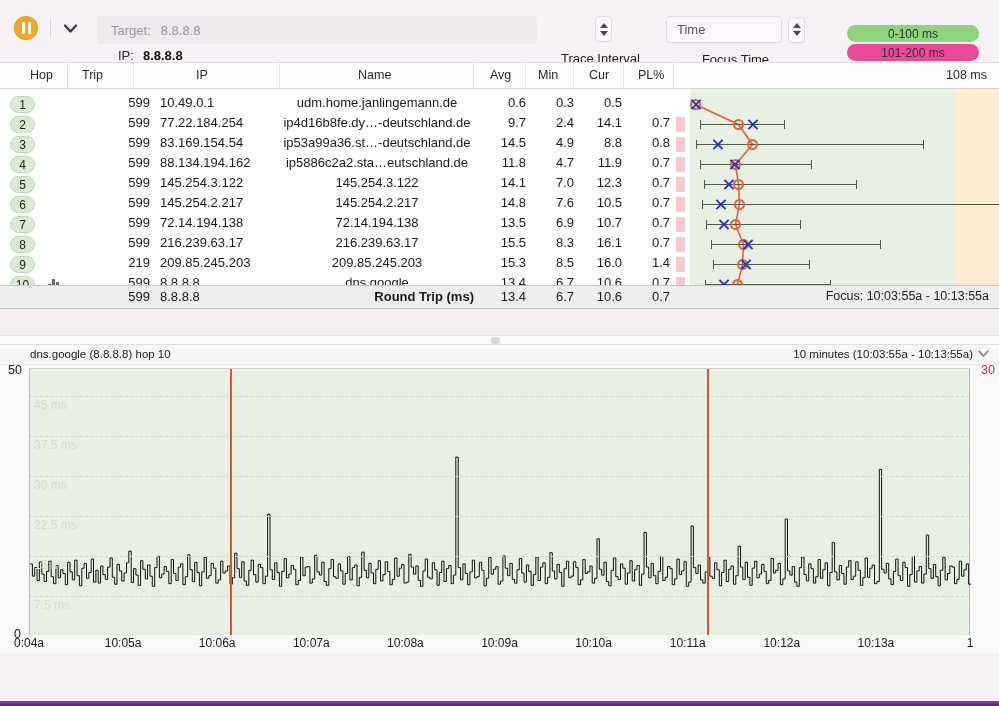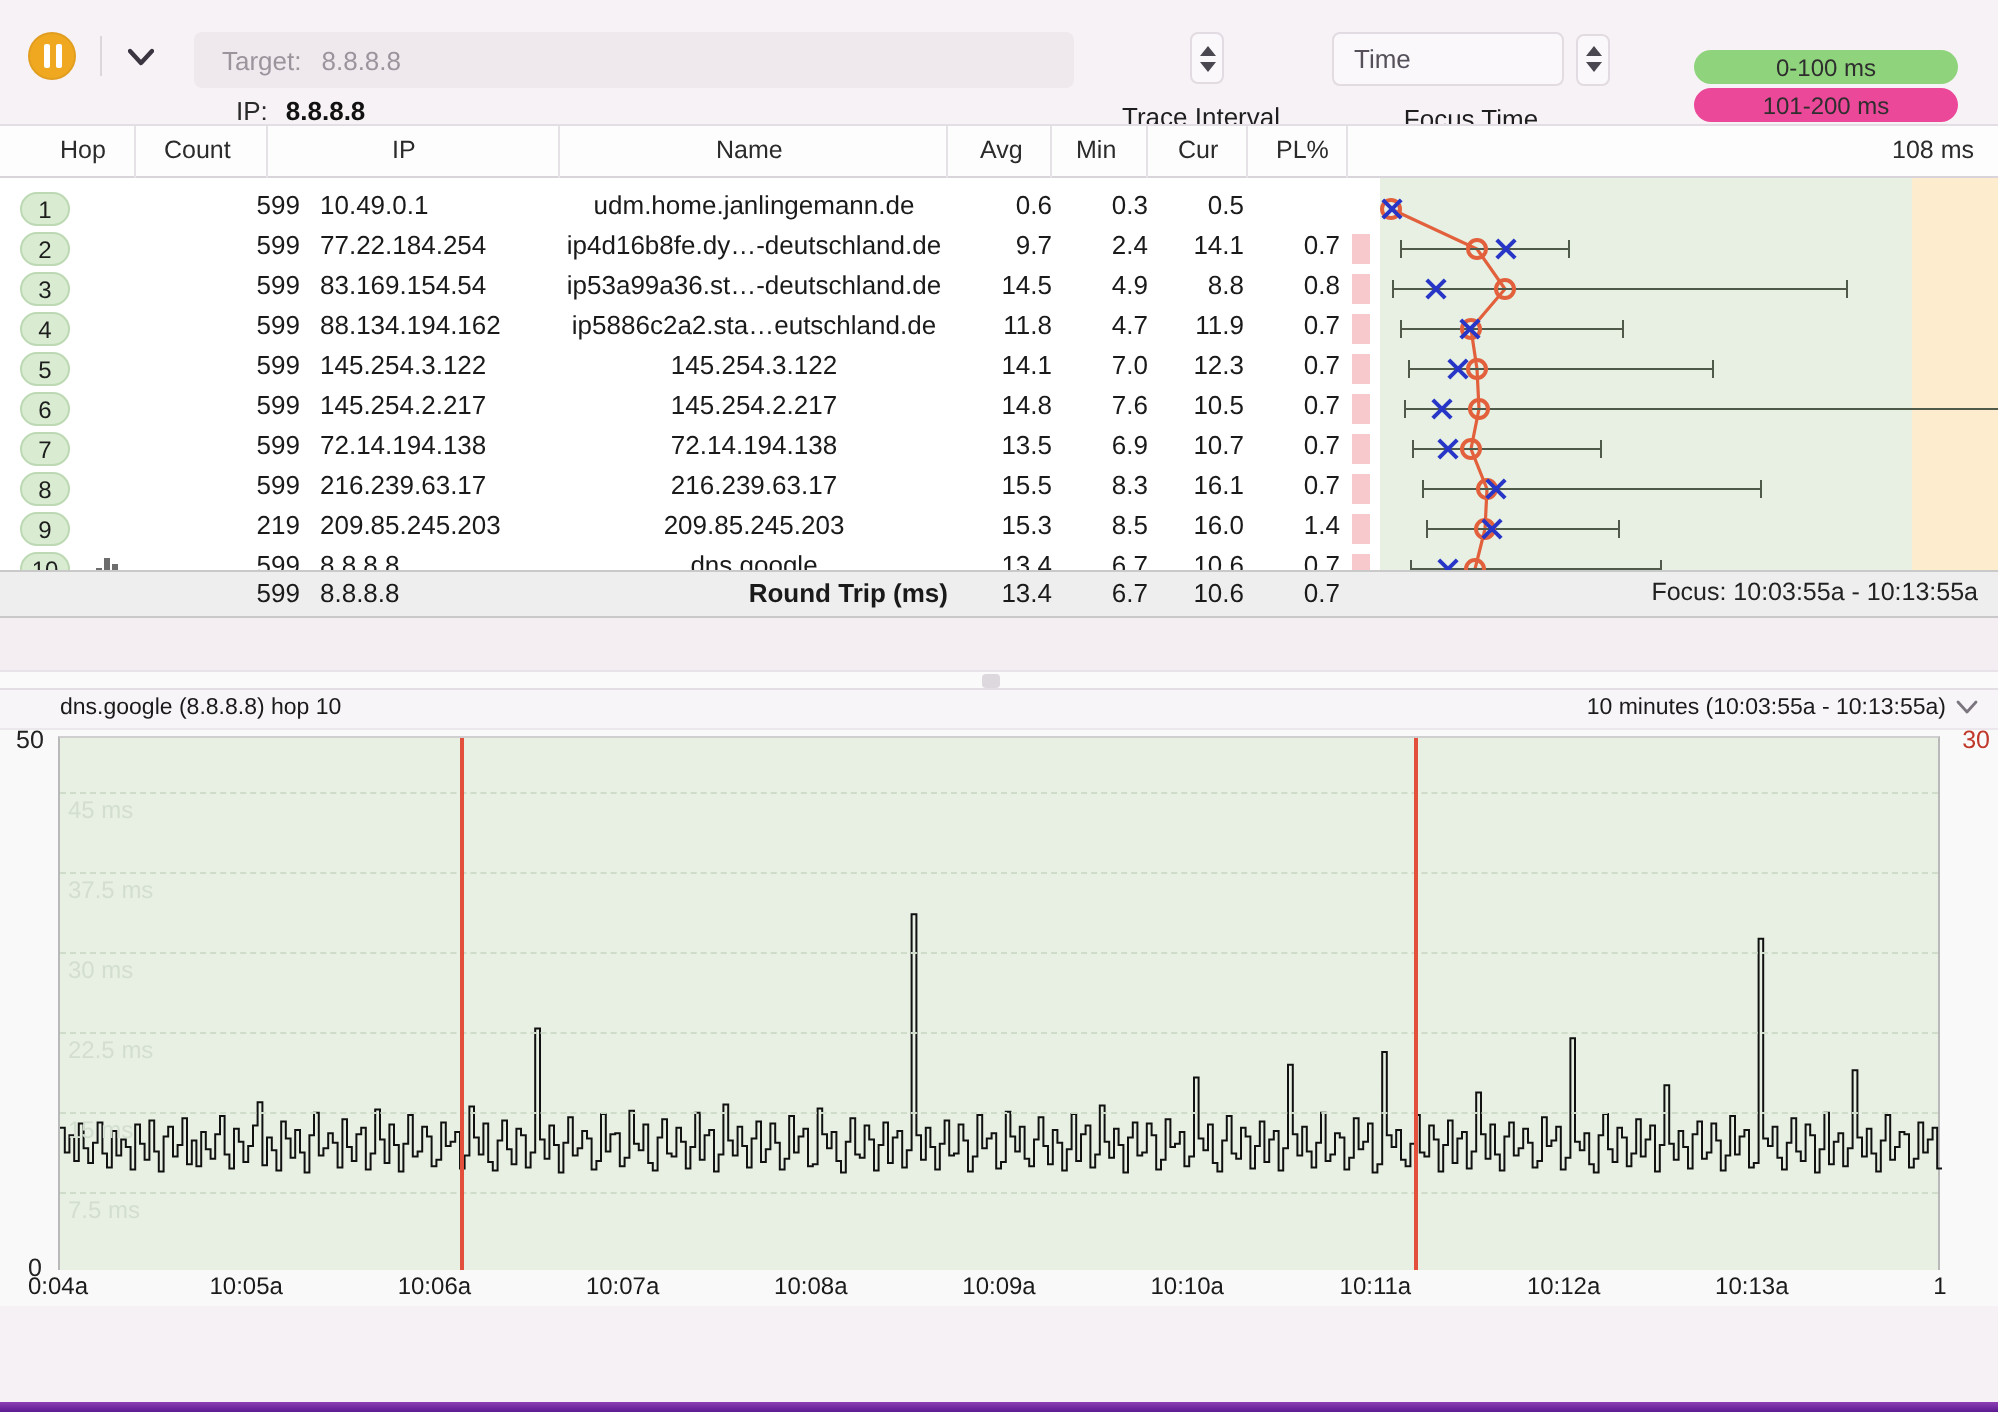--- a/index.html
+++ b/index.html
@@ -252,21 +252,21 @@
   <div class="ipline">
     <span class="k">IP:</span><span class="v">8.8.8.8</span>
   </div>
 </div>
 
 <div class="table-head">
   <div class="th" style="left:30px">Hop</div>
   <div class="th" style="left:68px">
       <span class="vline" style="left:-1px"></span>
     </div>
-  <div class="th" style="left:82px">Count</div>
+  <div class="th" style="left:82px">Trip</div>
   <div class="th" style="left:134px">
       <span class="vline" style="left:-1px"></span>
     </div>
   <div class="th" style="left:196px">IP</div>
   <div class="th" style="left:280px">
       <span class="vline" style="left:-1px"></span>
     </div>
   <div class="th" style="left:358px">Name</div>
   <div class="th" style="left:474px">
       <span class="vline" style="left:-1px"></span>

